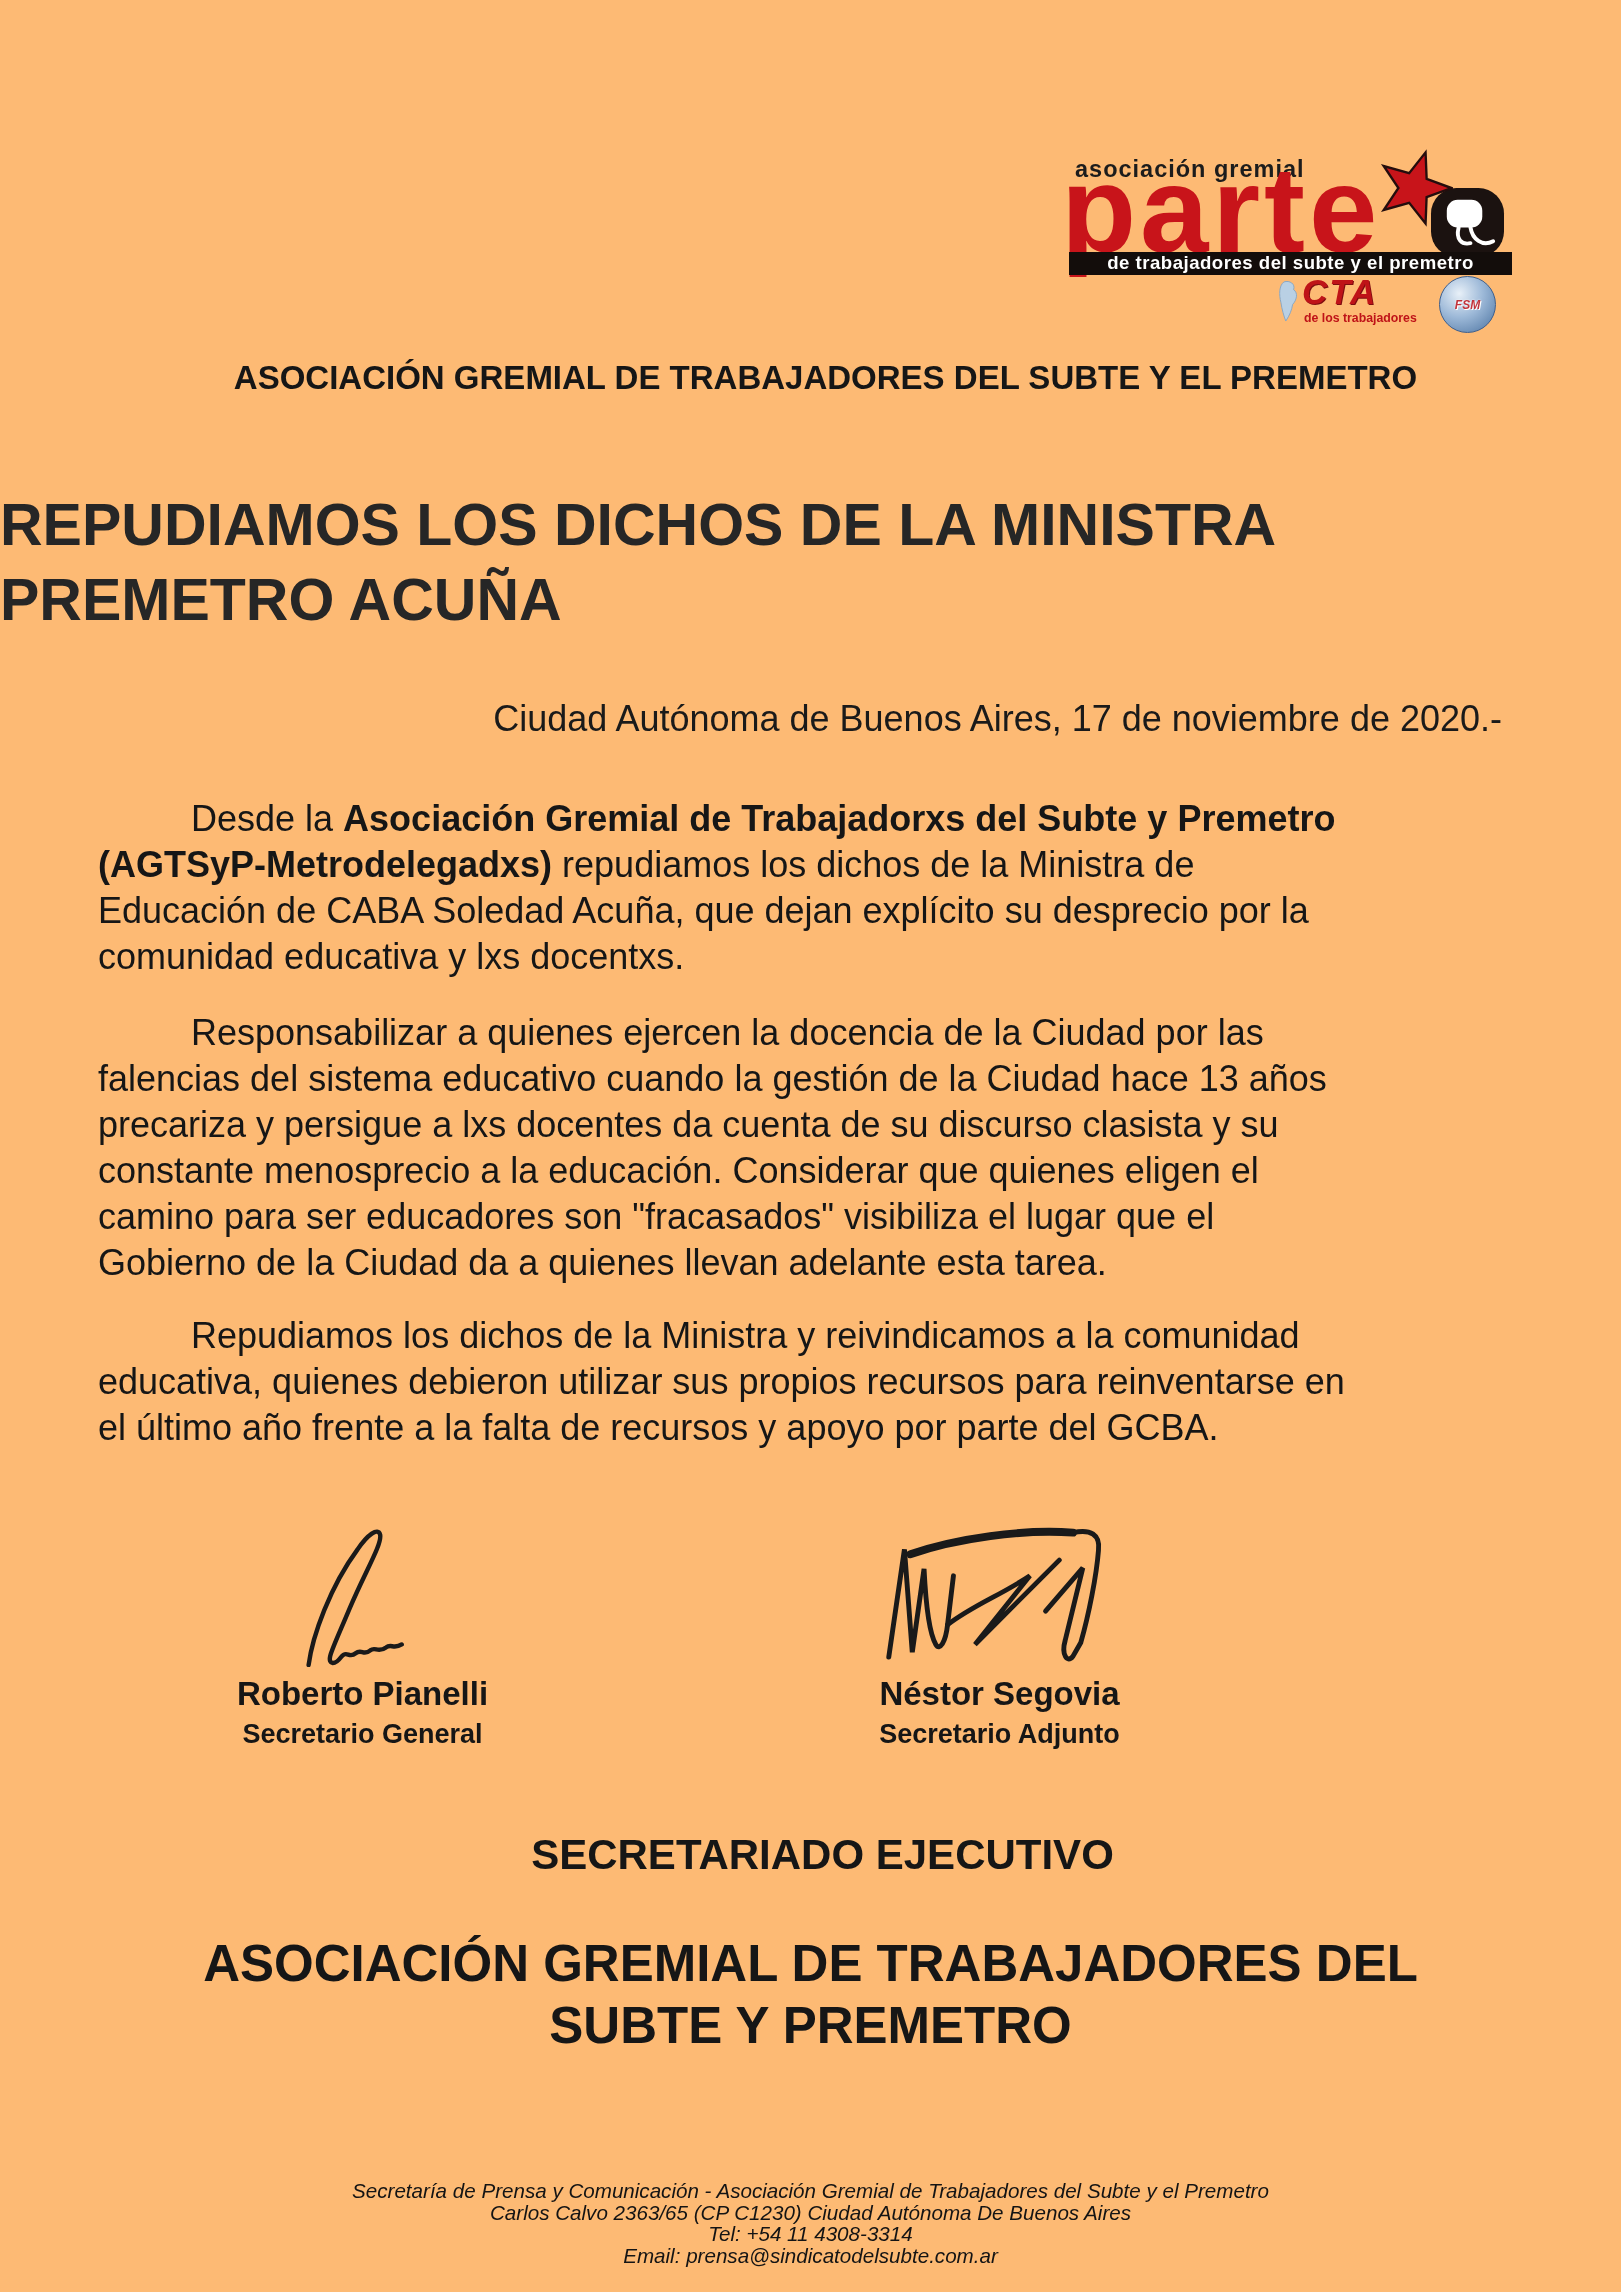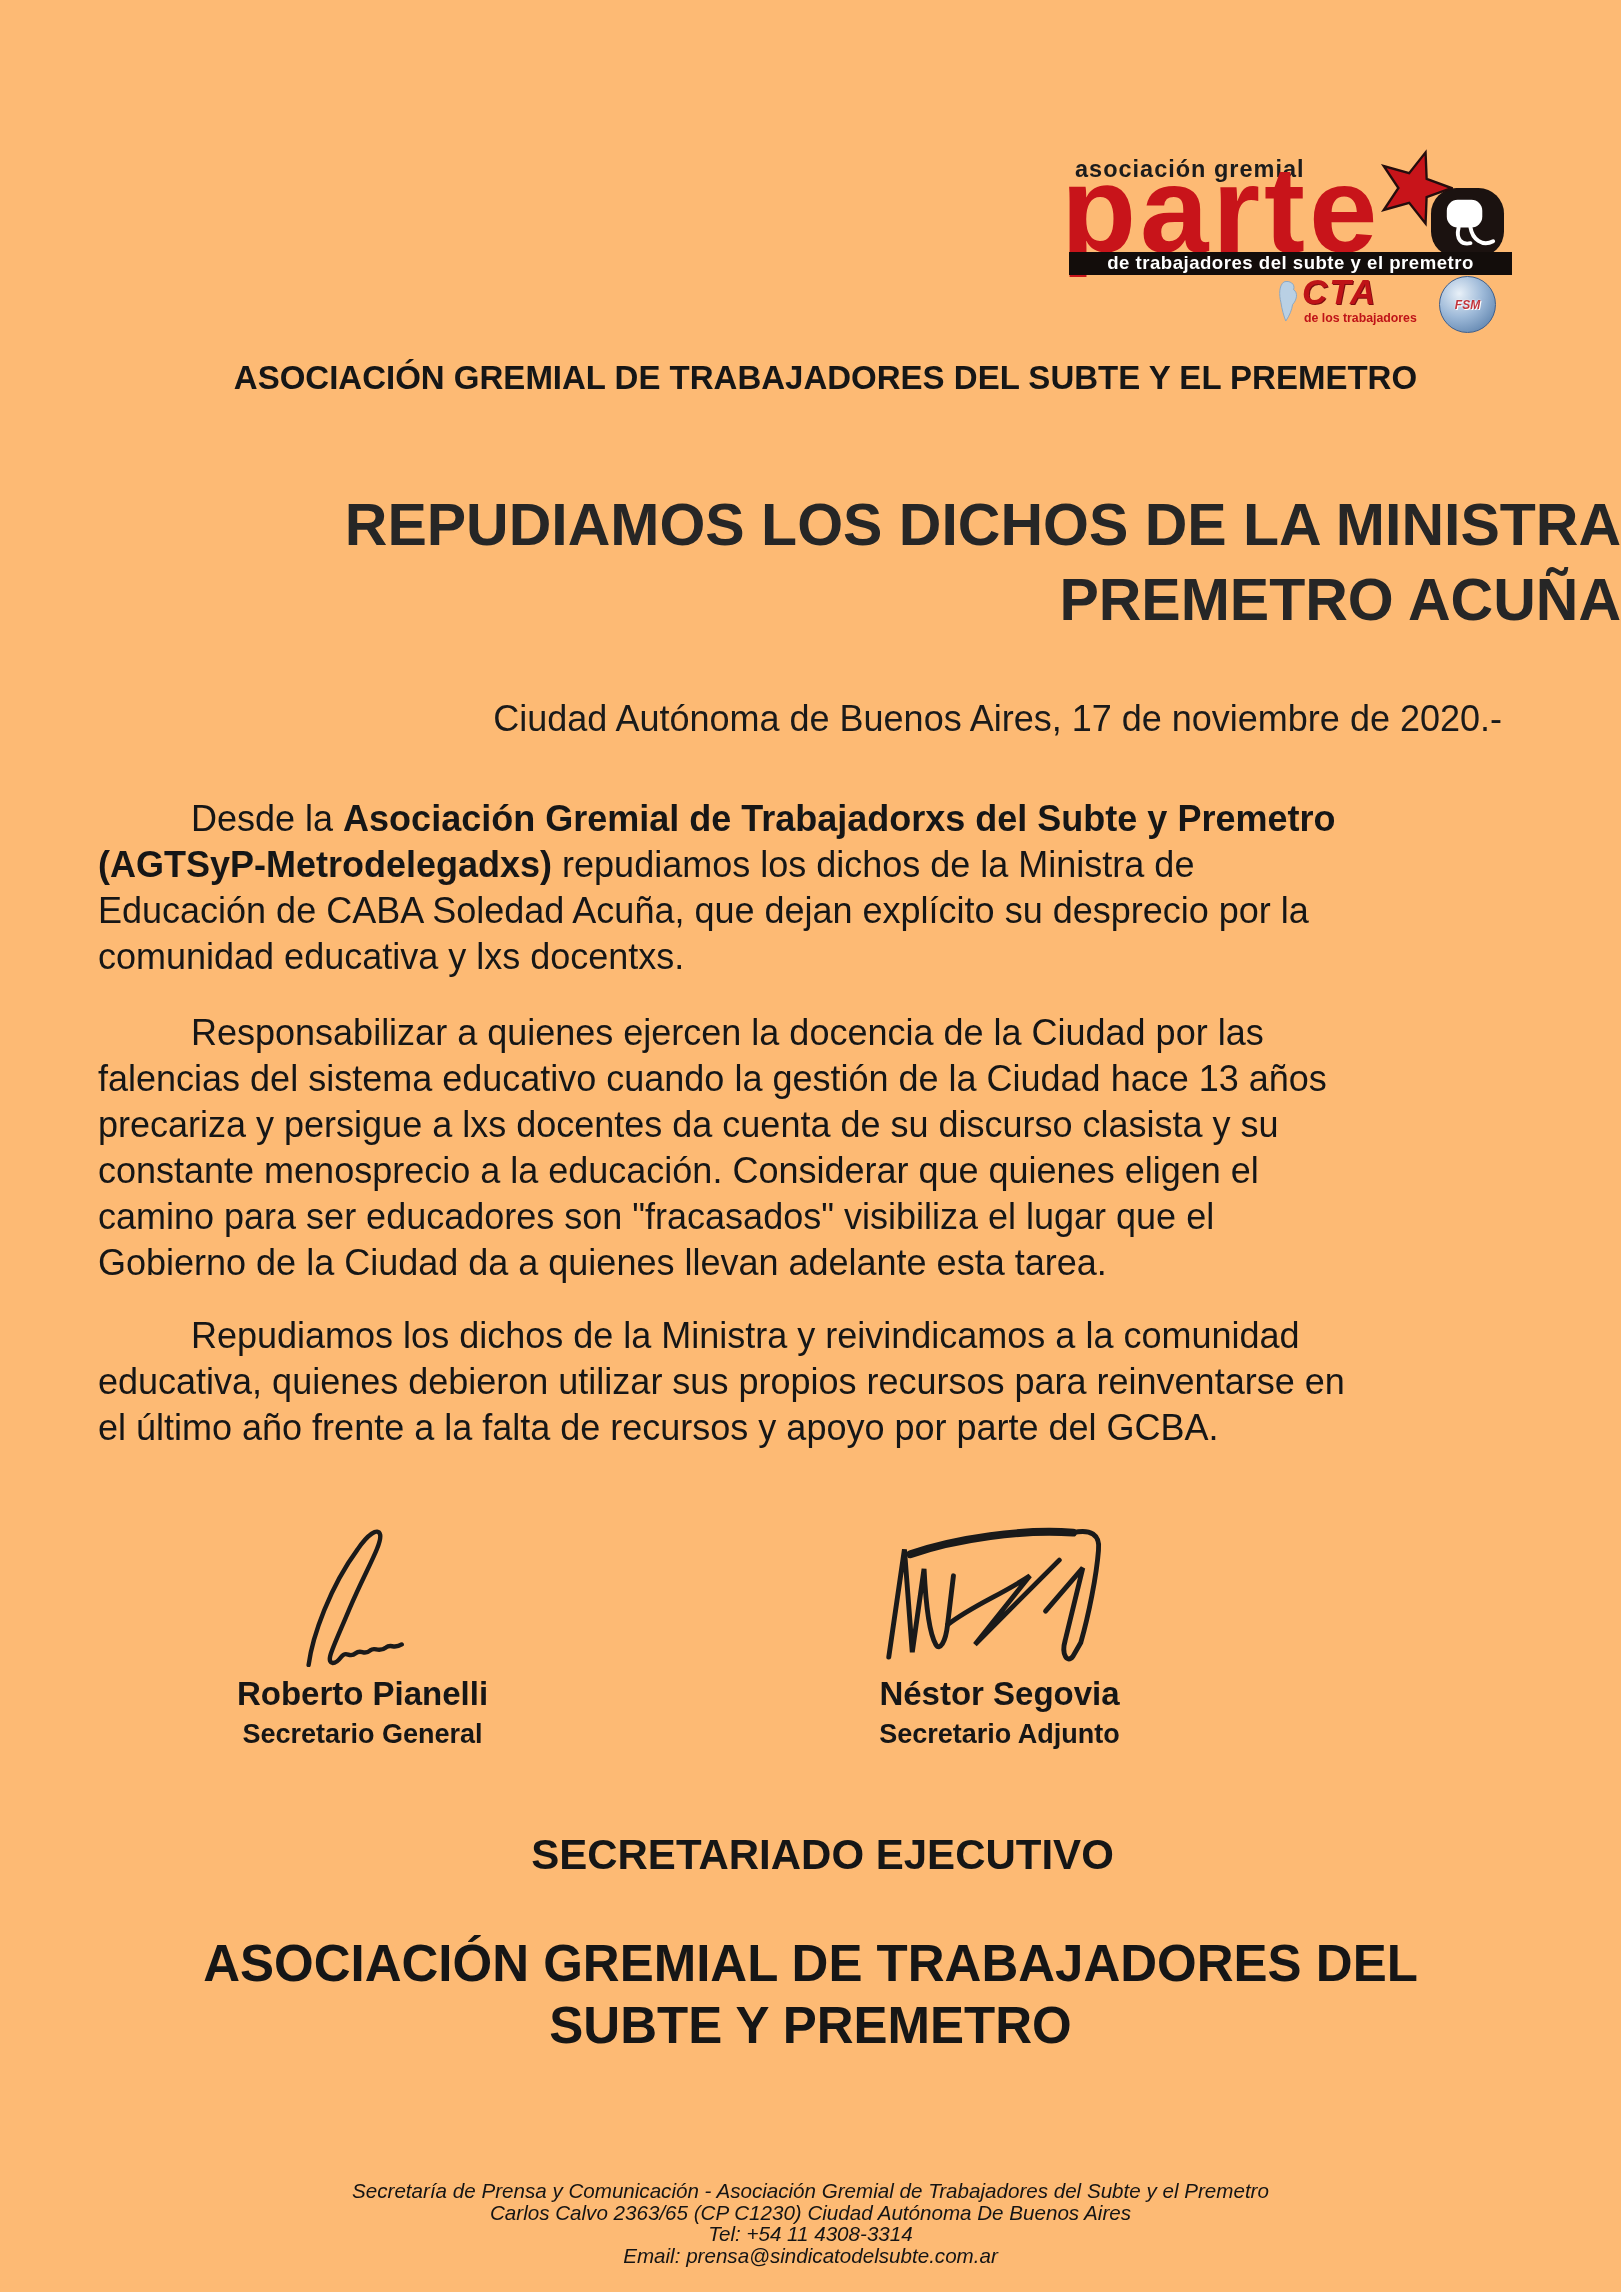--- a/index.html
+++ b/index.html
@@ -55,21 +55,21 @@
     font-size:12px;font-weight:bold;font-style:italic;color:#c2343c;
     text-shadow:0 0 2px #ffffff,1px 1px 0 #ffffff;
   }
   
   .org-header{
     position:absolute;left:15px;top:359px;width:1621px;
     text-align:center;font-size:33px;font-weight:bold;color:#161616;
   }
   .doc-title{
     position:absolute;left:0;top:488px;width:1621px;
-    text-align:right;font-size:59px;line-height:75px;font-weight:bold;color:#262626;
+    text-align:left;font-size:59px;line-height:75px;font-weight:bold;color:#262626;
   }
   .dateline{
     position:absolute;left:98px;top:698px;width:1404px;
     text-align:right;font-size:36px;color:#1a1a1a;
   }
   .para{
     position:absolute;left:98px;width:1407px;
     font-size:36px;line-height:46px;color:#161616;
     text-indent:93px;text-align:left;
   }

